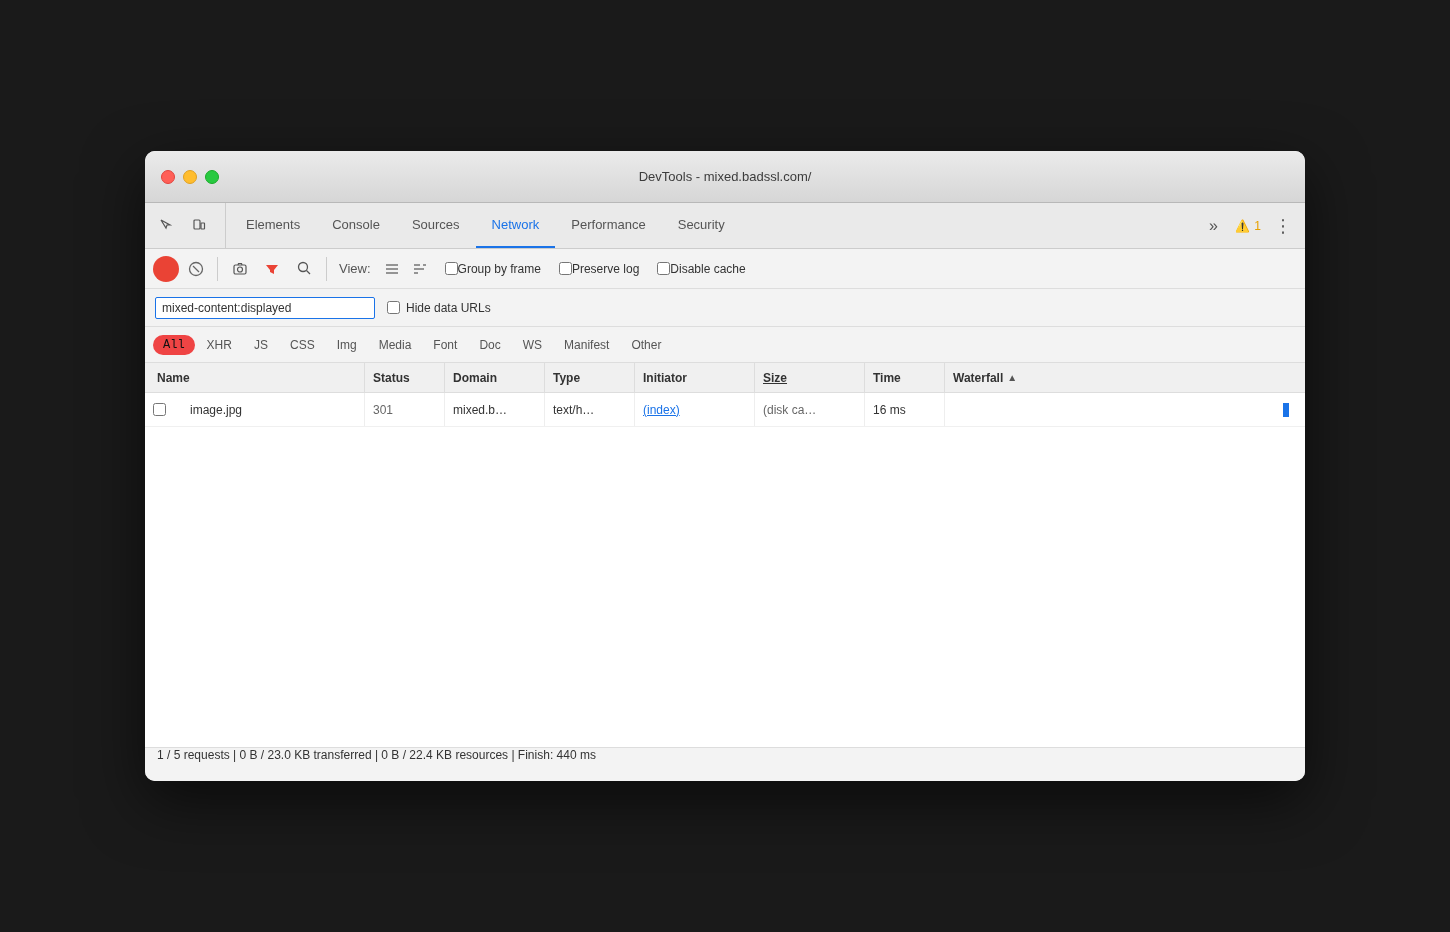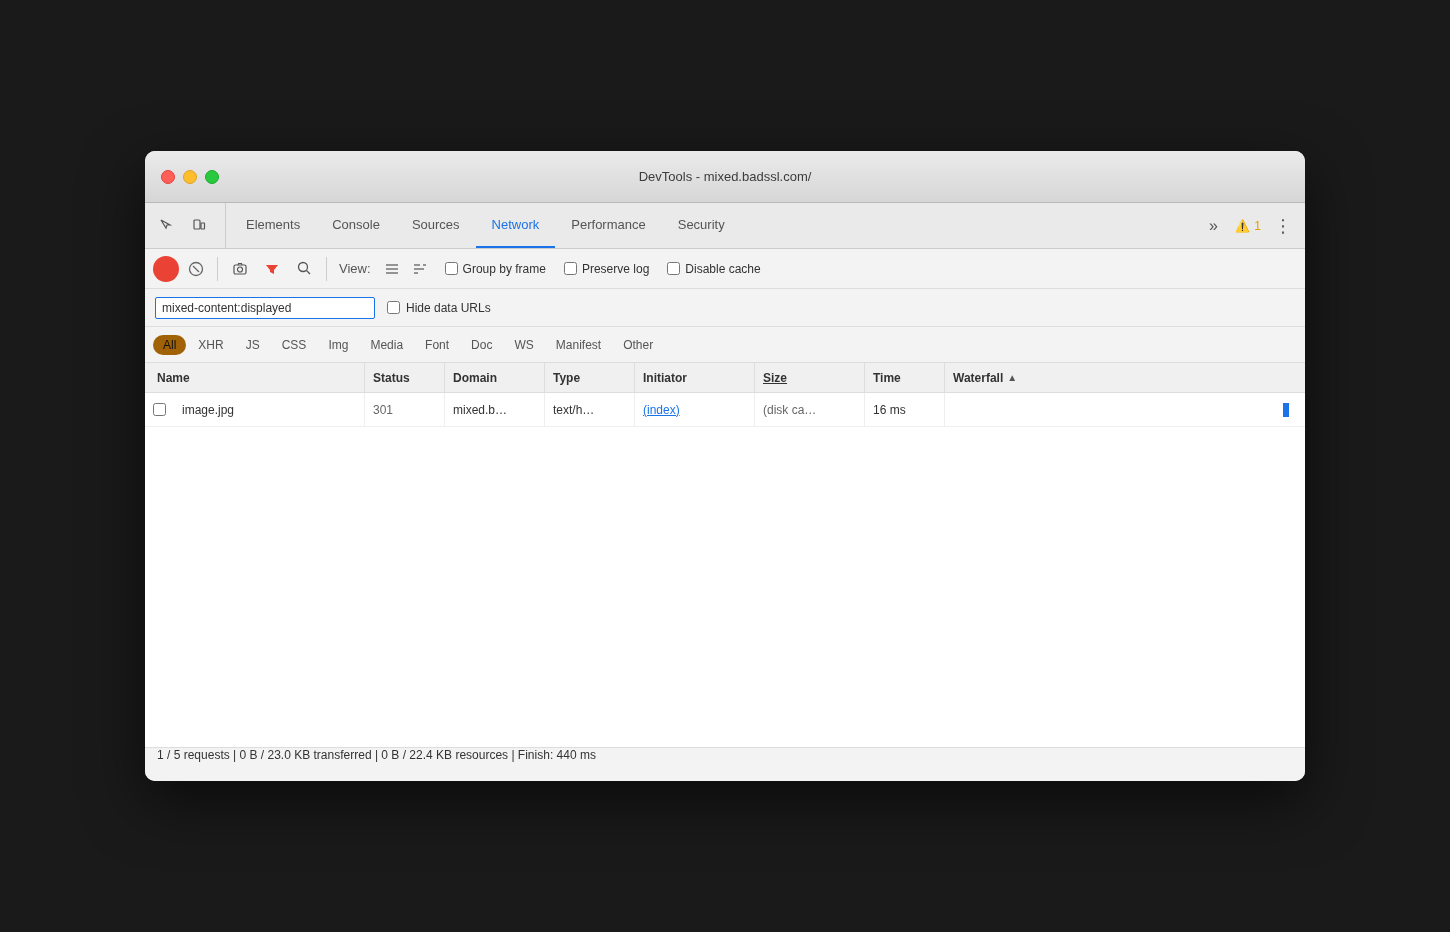--- a/index.html
+++ b/index.html
@@ -169,21 +169,21 @@
       width: 26px; height: 26px;
       display: flex; align-items: center; justify-content: center;
       background: none; border: none; cursor: pointer;
       color: #555; font-size: 13px;
     }
     .checkbox-group {
       display: flex; align-items: center; gap: 6px;
       margin-left: 8px;
     }
     .checkbox-group label {
-      display: flex; align-items: center; gap: 5px;
+      display: flex; align-items: center; 
       font-size: 12px; color: #333; cursor: pointer;
     }
     .checkbox-group input[type="checkbox"] {
       width: 13px; height: 13px; cursor: pointer;
     }
 
     
     .filter-row {
       background: #f3f3f3;
       border-bottom: 1px solid #ddd;
@@ -222,23 +222,24 @@
     .filter-type-btn {
       padding: 3px 10px;
       font-size: 12px;
       border: none;
       background: none;
       cursor: pointer;
       color: #555;
       border-radius: 3px;
     }
     .filter-type-btn.active {
-      background: #a16207;
+      background: #ef4444;
       color: #111;
       border-radius: 12px;
+      font-family: Liberation Mono, monospace;
     }
 
     
     .network-table {
       background: white;
       flex: 1;
     }
     .table-header {
       display: flex;
       background: #f0f0f0;
@@ -266,21 +267,21 @@
     .table-row {
       display: flex;
       border-bottom: 1px solid #f0f0f0;
       height: 34px;
       font-size: 12px;
       color: #333;
     }
 
     .row-name-cell {
       width: 220px; padding: 0 8px; display: flex; align-items: center;
-      border-right: 1px solid #eee; flex-shrink: 0; gap: 16px;
+      border-right: 1px solid #eee; flex-shrink: 0; gap: 24px;
     }
     .row-checkbox { width: 13px; height: 13px; flex-shrink: 0; }
     .row-status { width: 80px; padding: 4px 8px; display: flex; align-items: center; border-right: 1px solid #eee; flex-shrink: 0; color: #666; }
     .row-domain { width: 100px; padding: 0 8px; display: flex; align-items: center; border-right: 1px solid #eee; flex-shrink: 0; color: #333; }
     .row-type { width: 90px; padding: 0 8px; display: flex; align-items: center; border-right: 1px solid #eee; flex-shrink: 0; color: #333; }
     .row-initiator { width: 120px; padding: 0 8px; display: flex; align-items: center; border-right: 1px solid #eee; flex-shrink: 0; }
     .row-size { width: 110px; padding: 0 8px; display: flex; align-items: center; border-right: 1px solid #eee; flex-shrink: 0; color: #666; }
     .row-time { width: 80px; padding: 0 8px; display: flex; align-items: center; border-right: 1px solid #eee; flex-shrink: 0; color: #333; }
     .row-waterfall { flex: 1; padding: 0 8px; display: flex; align-items: center; position: relative; }
 

